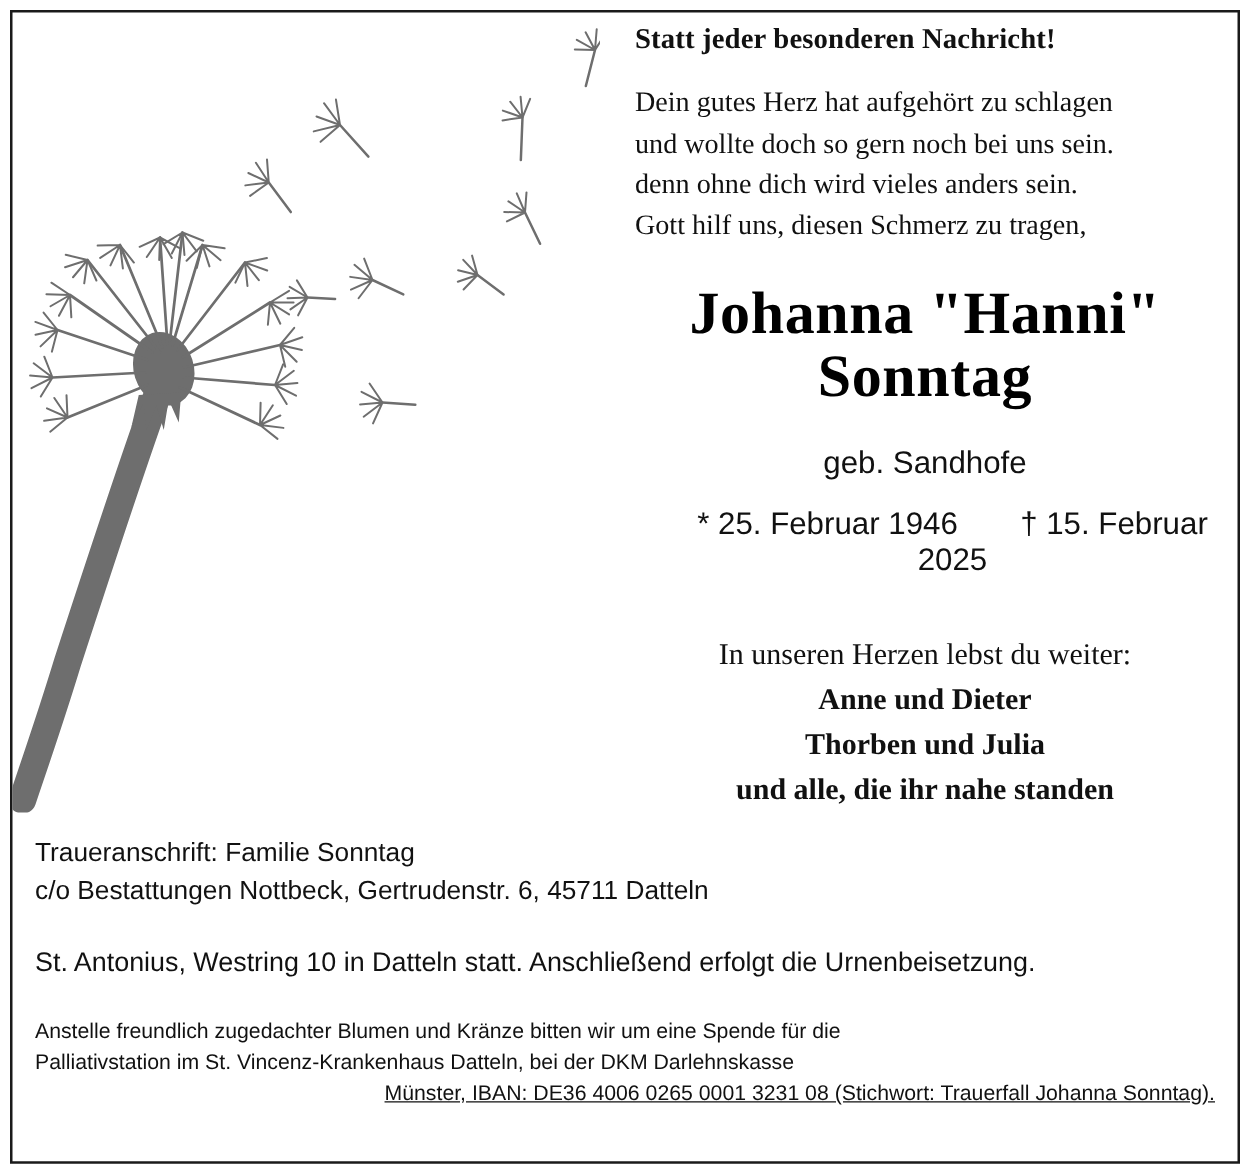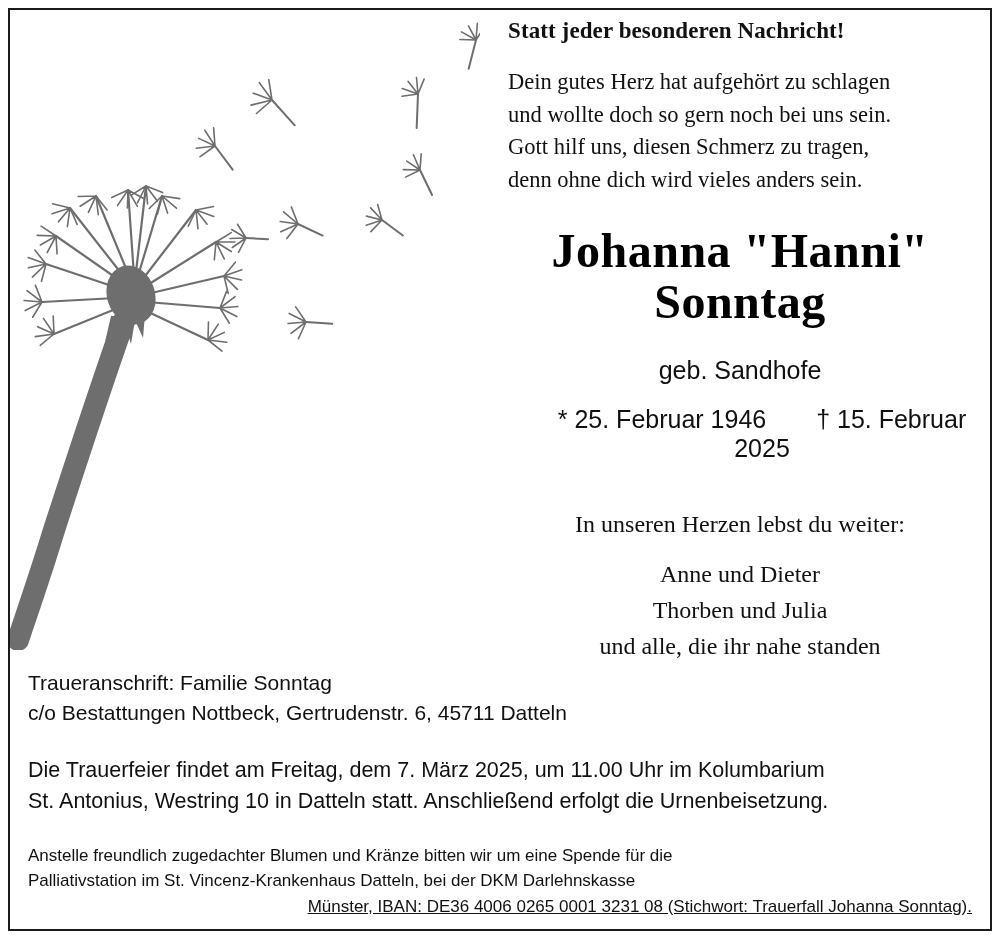--- a/index.html
+++ b/index.html
@@ -90,23 +90,23 @@
   }
   .dates .sep { display: inline-block; width: 36px; }
 
   .memory-intro {
     font-size: 24px;
     color: #111;
     margin-top: 48px;
     font-family: "Liberation Serif", serif;
   }
   .survivors {
-    margin-top: 18px;
+    margin-top: 4px;
     font-size: 24px;
-    font-weight: normal;
+    font-weight: bold;
     line-height: 1.5;
     color: #111;
     text-align: center;
   }
 
   
   .bottom {
     position: absolute;
     left: 28px;
     right: 28px;
@@ -252,22 +252,22 @@
     </g>
   </svg>
 
   <div class="notice-col">
 
     <div class="headline">Statt jeder besonderen Nachricht!</div>
 
     <div class="verse">
       <div>Dein gutes Herz hat aufgehört zu schlagen</div>
       <div>und wollte doch so gern noch bei uns sein.</div>
+      <div>denn ohne dich wird vieles anders sein.</div>
       <div>Gott hilf uns, diesen Schmerz zu tragen,</div>
-      <div>denn ohne dich wird vieles anders sein.</div>
     </div>
 
     <div class="name">
       <div>Johanna "Hanni"</div>
       <div>Sonntag</div>
     </div>
 
     <div class="maiden">geb. Sandhofe</div>
 
     <div class="dates">
@@ -286,21 +286,20 @@
   </div>
 
   <div class="bottom">
 
     <div class="addr">
       <div>Traueranschrift: Familie Sonntag</div>
       <div>c/o Bestattungen Nottbeck, Gertrudenstr. 6, 45711 Datteln</div>
     </div>
 
     <div class="ceremony">
-      <div>Die Trauerfeier findet am Freitag, dem 7. März 2025, um 11.00 Uhr im Kolumbarium</div>
       <div>St. Antonius, Westring 10 in Datteln statt. Anschließend erfolgt die Urnenbeisetzung.</div>
     </div>
 
     <div class="donation">
       <div>Anstelle freundlich zugedachter Blumen und Kränze bitten wir um eine Spende für die</div>
       <div>Palliativstation im St. Vincenz-Krankenhaus Datteln, bei der DKM Darlehnskasse</div>
       <div class="lastline">Münster, IBAN: DE36 4006 0265 0001 3231 08 (Stichwort: Trauerfall Johanna Sonntag).</div>
     </div>
   </div>
 

